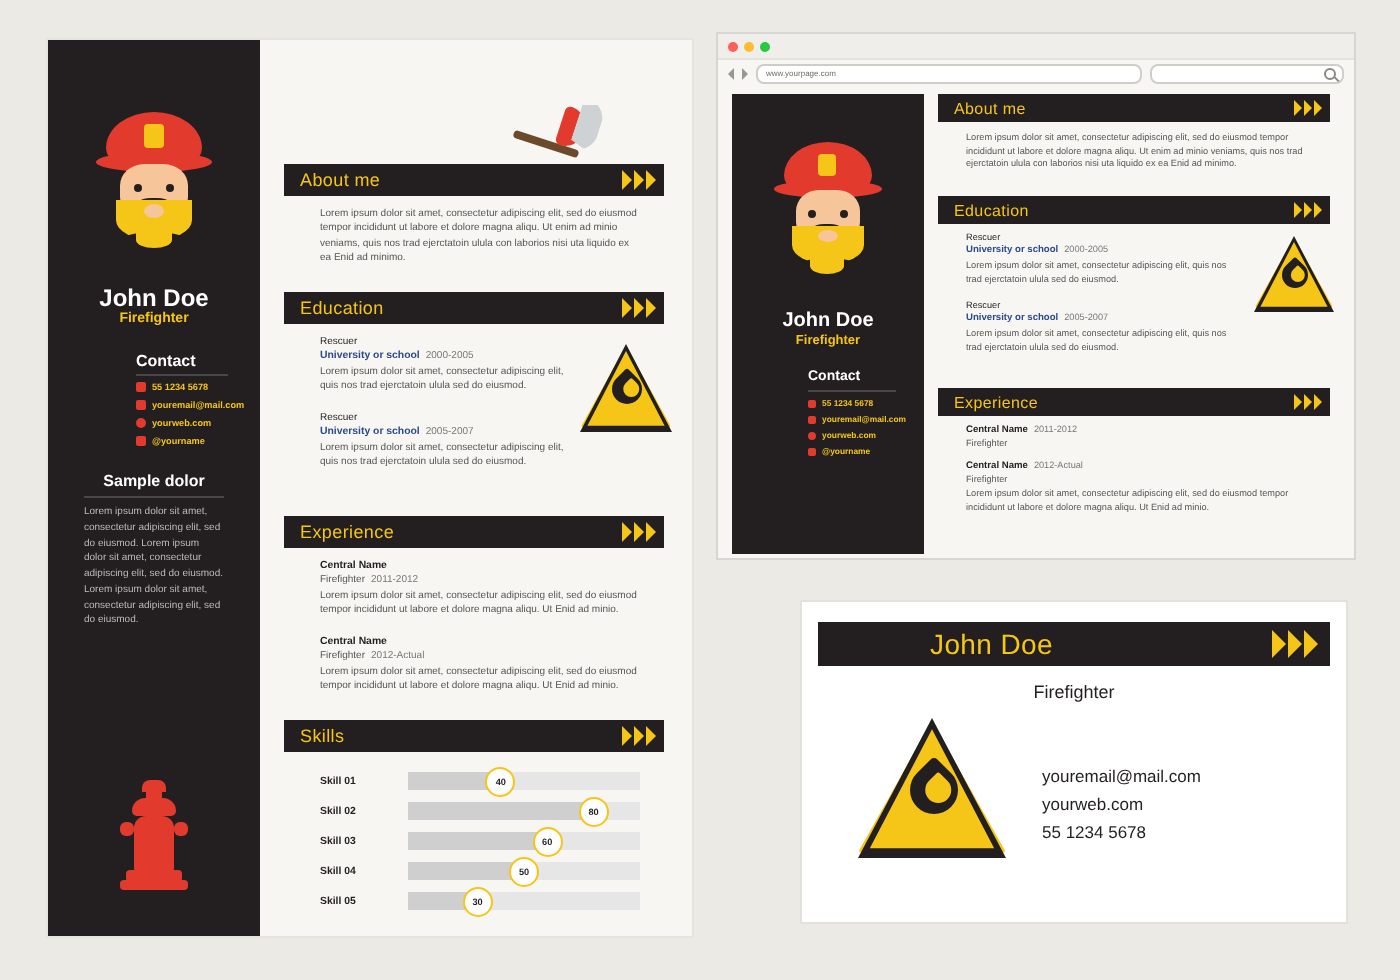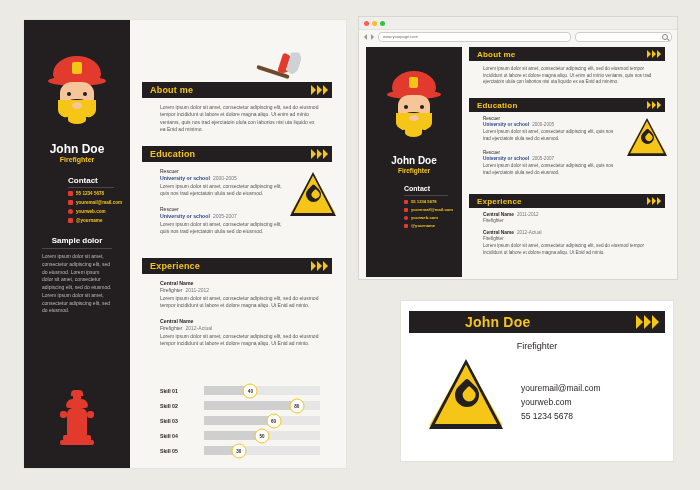--- a/index.html
+++ b/index.html
@@ -6,21 +6,21 @@
   body{
     width:700px;height:490px;overflow:hidden;
     background:#eceae5;
     font-family:"Liberation Sans", sans-serif;
   }
   .stage{position:relative;width:700px;height:490px;}
 
   
   .dark{background:#231f20;}
   .sect-bar{
-    background:#231f20;color:#f5c518;font-weight:bold;
+    background:#231f20;color:#f5c518;font-weight:normal;
     display:flex;align-items:center;position:relative;
   }
   .sect-bar .txt{padding-left:8px;letter-spacing:.2px;}
   .chev{position:absolute;right:4px;top:0;bottom:0;display:flex;align-items:center;gap:1px;}
   .chev i{display:block;width:0;height:0;border-style:solid;}
   .body-txt{color:#555;line-height:1.45;}
   .sub-ttl{color:#231f20;font-weight:bold;}
   .sub-blue{color:#2b4a8b;font-weight:bold;}
   .rescuer{color:#231f20;}
 
@@ -229,20 +229,28 @@
 
     <div style="position:absolute;left:136px;top:298px;width:160px;">
       <div class="sub-ttl" style="font-size:5.2px;">Central Name</div>
       <div style="display:flex;gap:3px;align-items:baseline;margin-top:1px;">
         <span style="font-size:5px;color:#555;">Firefighter</span>
         <span style="font-size:5px;color:#777;">2012-Actual</span>
       </div>
       <div class="body-txt" style="font-size:5px;margin-top:2px;">Lorem ipsum dolor sit amet, consectetur adipiscing elit, sed do eiusmod tempor incididunt ut labore et dolore magna aliqu. Ut Enid ad minio.</div>
     </div>
 
+    <div class="sect-bar" style="position:absolute;left:118px;top:340px;width:190px;height:16px;font-size:9px;">
+      <span class="txt">Skills</span>
+      <span class="chev">
+        <i style="border-width:5px 0 5px 5px;border-color:transparent transparent transparent #f5c518;"></i>
+        <i style="border-width:5px 0 5px 5px;border-color:transparent transparent transparent #f5c518;"></i>
+        <i style="border-width:5px 0 5px 5px;border-color:transparent transparent transparent #f5c518;"></i>
+      </span>
+    </div>
 
     <div style="position:absolute;left:136px;top:366px;width:160px;">
       <div class="skill-row">
         <div class="skill-name">Skill 01</div>
         <div class="skill-track">
           <div class="skill-fill" style="width:40%;"></div>
           <div class="skill-bub" style="left:40%;">40</div>
         </div>
       </div>
       <div class="skill-row">

